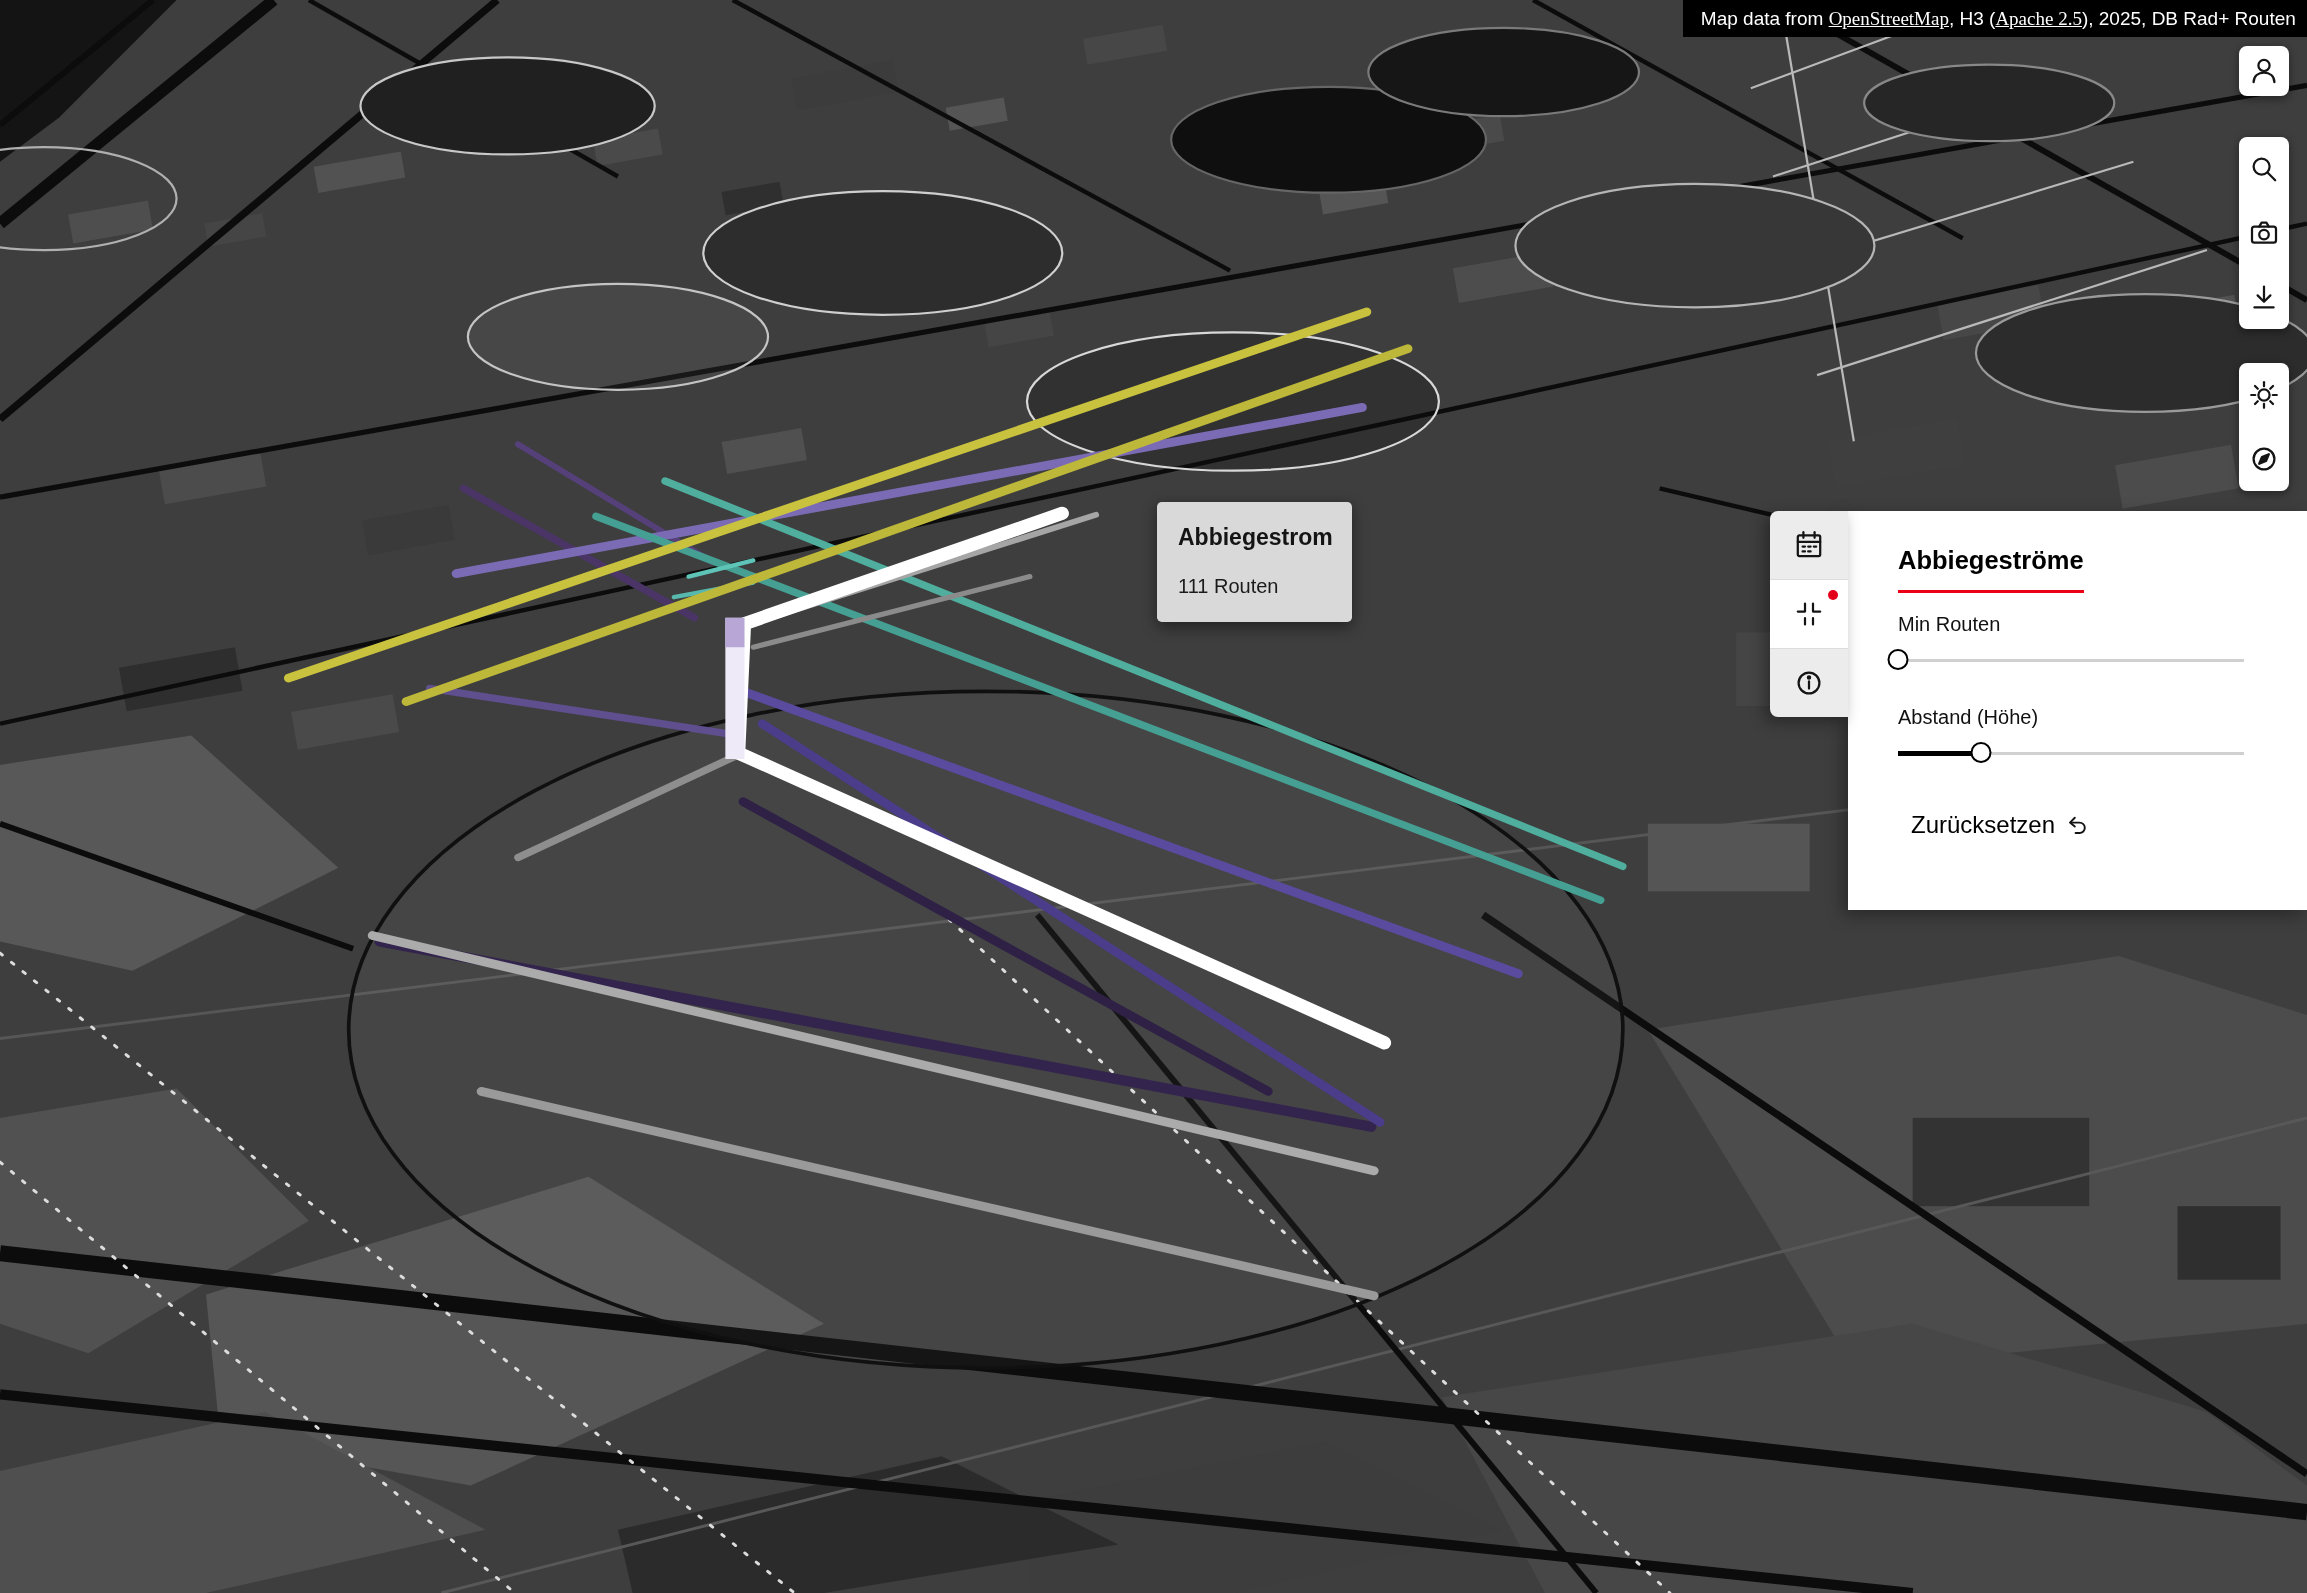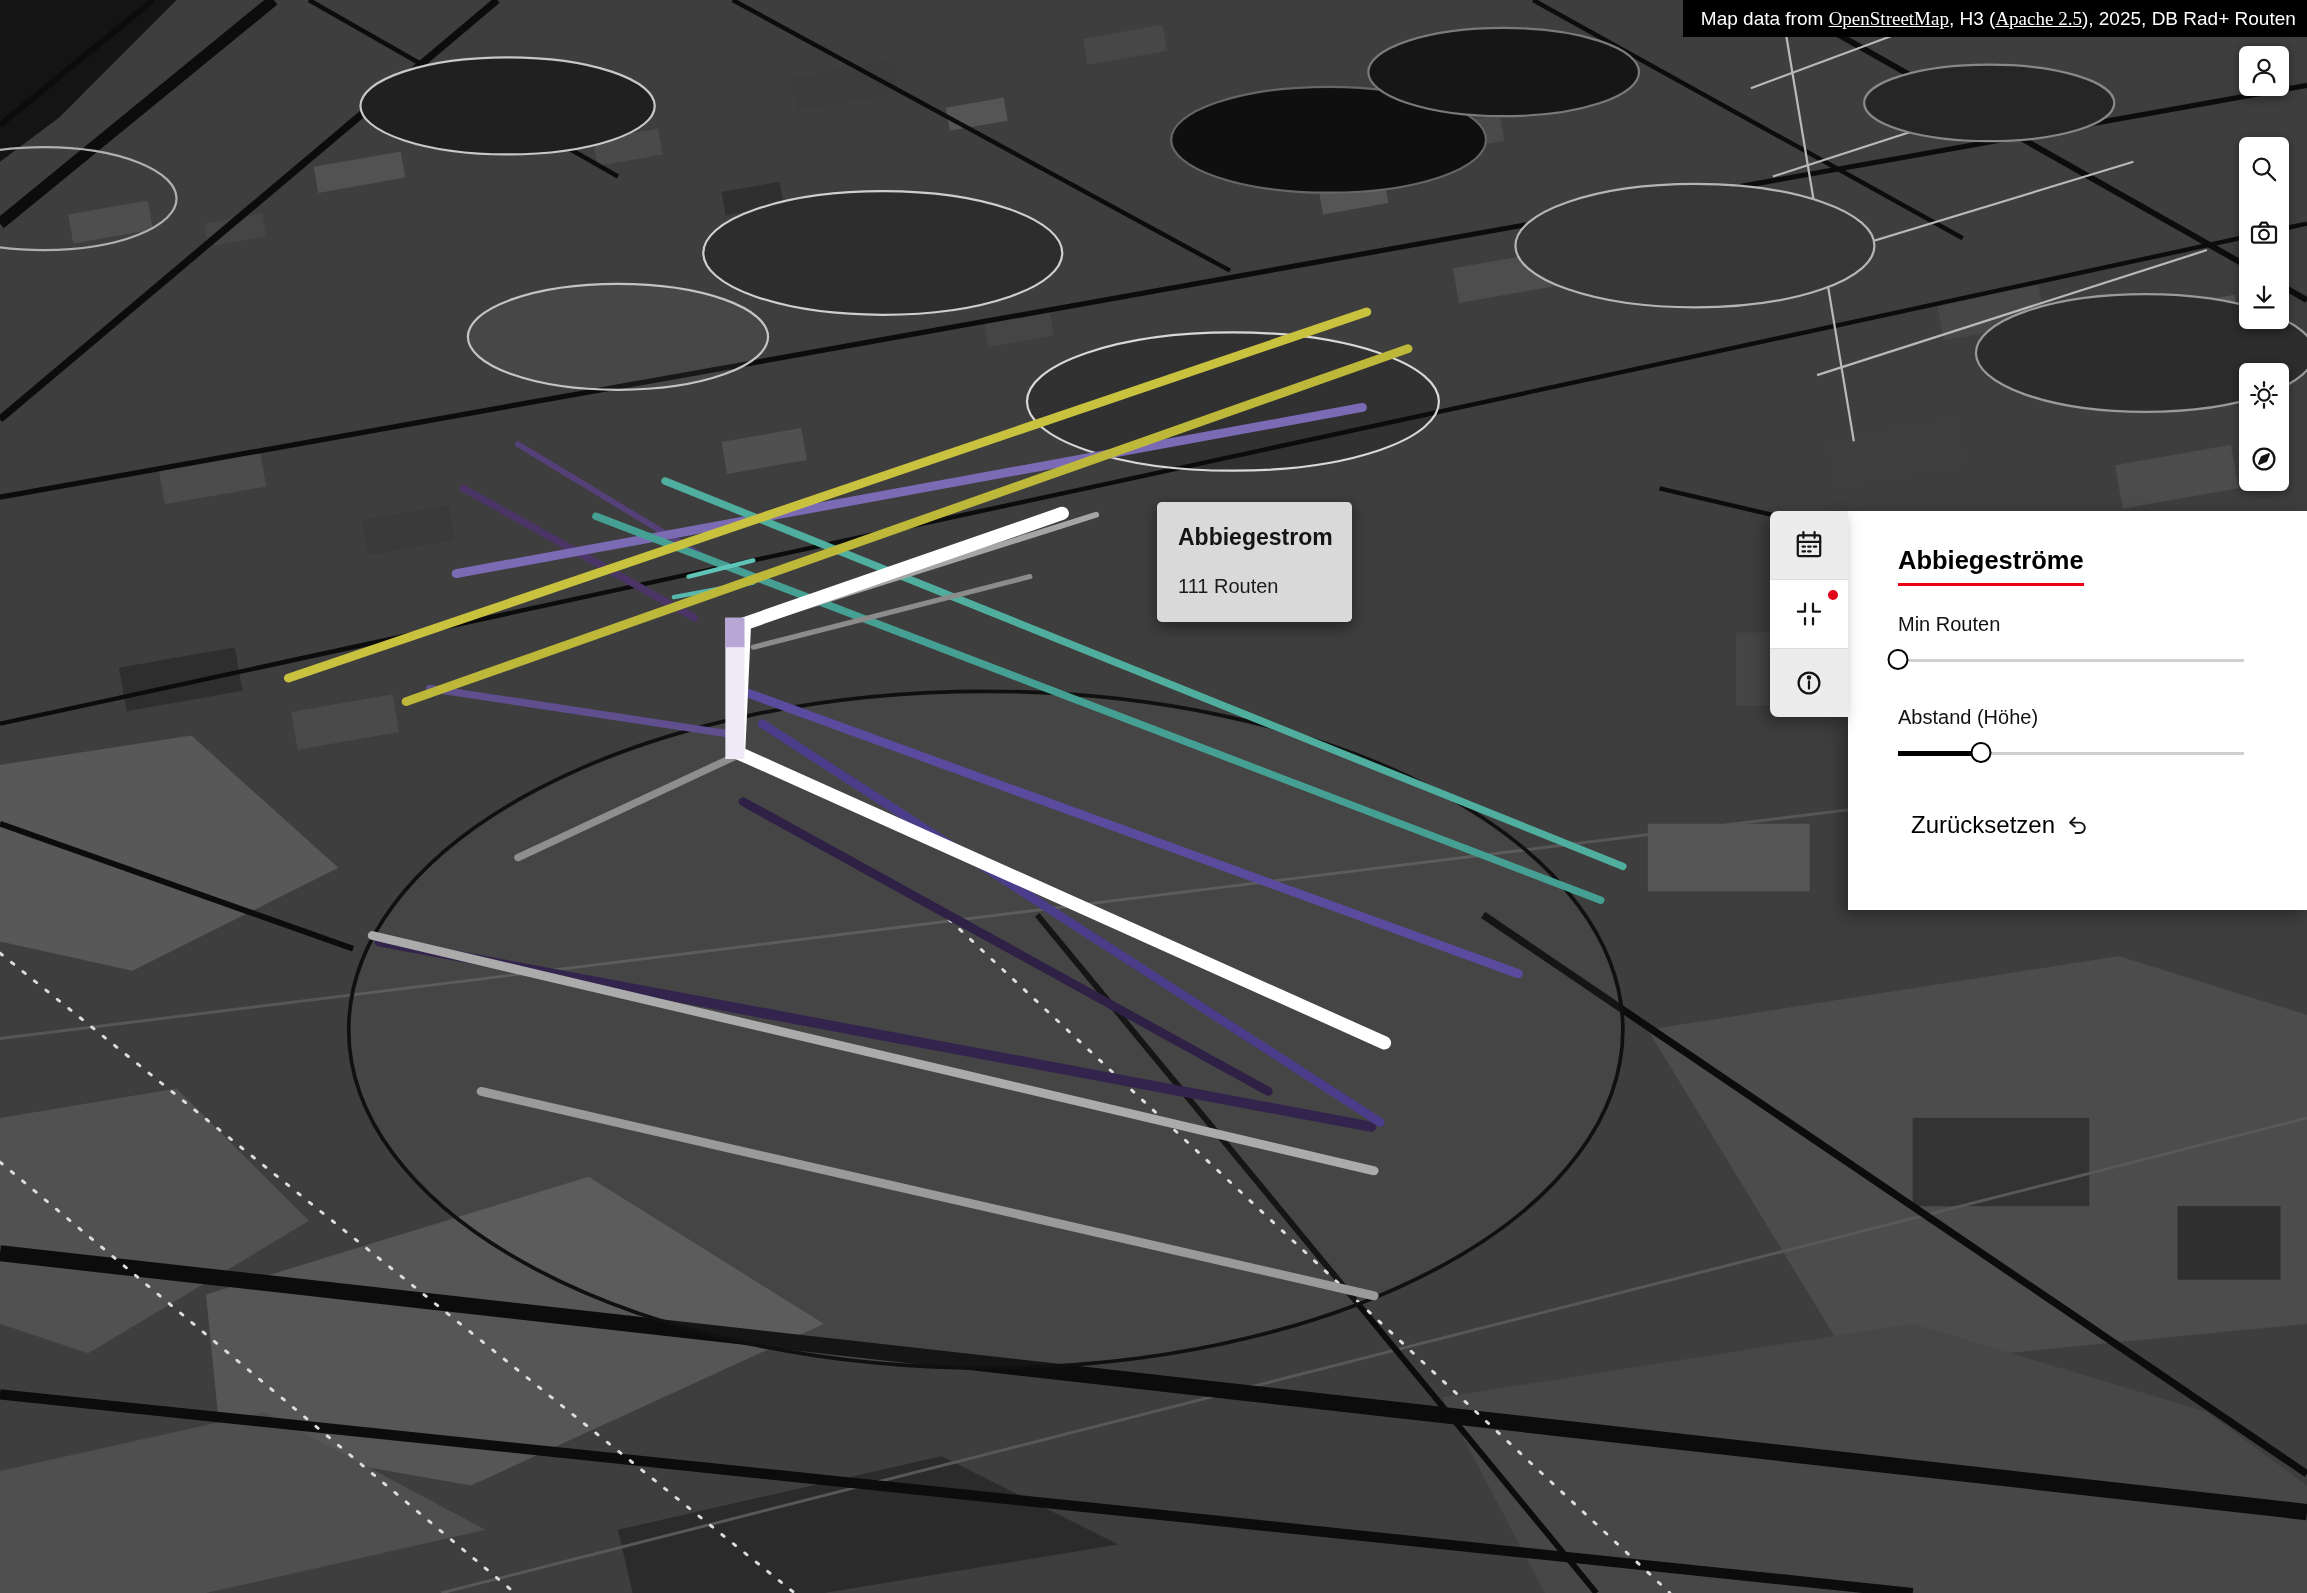--- a/index.html
+++ b/index.html
@@ -29,21 +29,21 @@
   .tab{width:78px;height:68px;display:flex;align-items:center;justify-content:center;
     position:relative;cursor:pointer;border-bottom:0.8px solid #dcdcdc;}
   .tab:last-child{border-bottom:none;}
   .tab.active{background:#fff;}
   .tab .dot{position:absolute;top:9.6px;right:9.6px;width:10.4px;height:10.4px;border-radius:50%;background:#e2001a;}
 
   
   .panel{position:absolute;left:1848px;top:511px;width:459px;height:399px;background:#fff;z-index:17;
     box-shadow:-4.8px 4.8px 16px rgba(0,0,0,.35);}
   .panel-title{position:absolute;left:50px;top:35px;font-size:25.5px;font-weight:bold;color:#000;
-    padding-bottom:8px;border-bottom:3.2px solid #ec0016;width:max-content;}
+    padding-bottom:15px;border-bottom:3.2px solid #ec0016;width:max-content;}
   .slider-label{position:absolute;left:50px;font-size:20px;color:#111;}
   .lbl1{top:102px;} .lbl2{top:195px;}
   .slider{position:absolute;left:50px;width:346px;height:3.2px;background:#d0d0d0;cursor:pointer;}
   .sl1{top:148px;} .sl2{top:241px;}
   .slider .fill{position:absolute;left:0;top:-0.8px;height:4.8px;background:#000;}
   .slider .handle{position:absolute;top:-9.6px;width:21px;height:21px;border-radius:50%;background:#fff;
     border:2.4px solid #000;box-sizing:border-box;transform:translateX(-50%);cursor:grab;}
   .reset{position:absolute;left:63px;top:300px;display:flex;align-items:center;gap:11.2px;
     font-size:24px;color:#000;cursor:pointer;}
 

